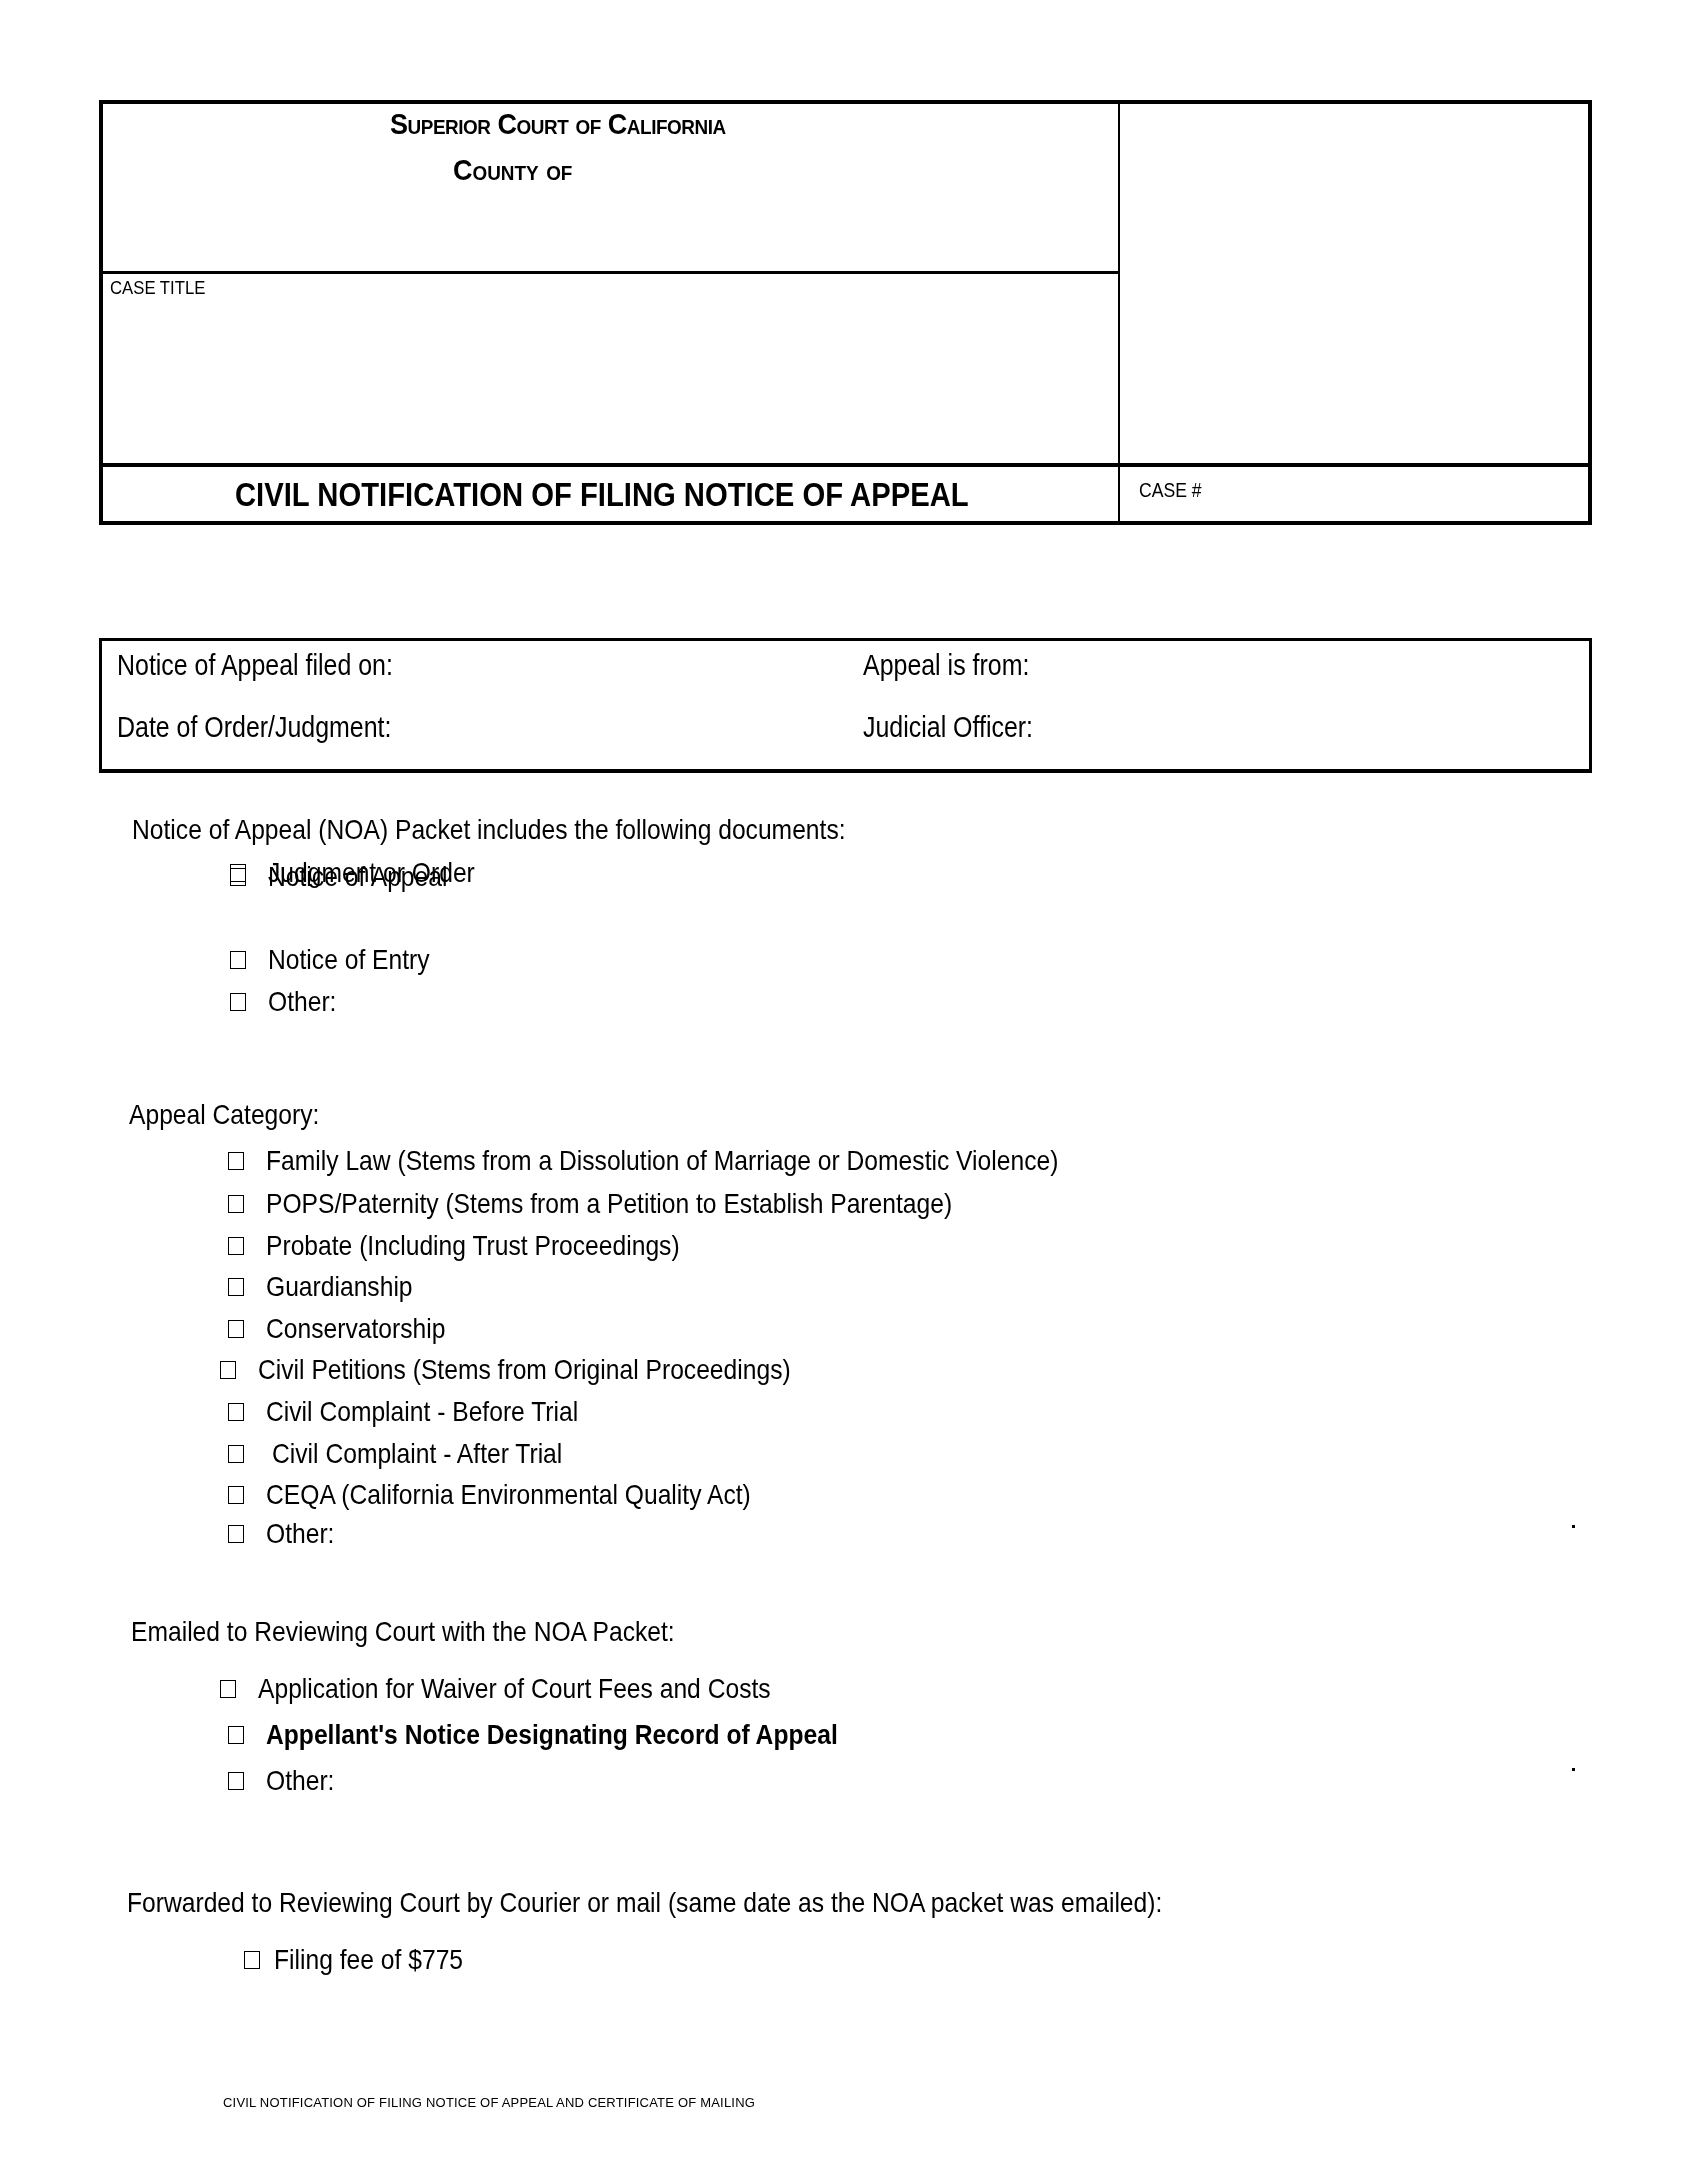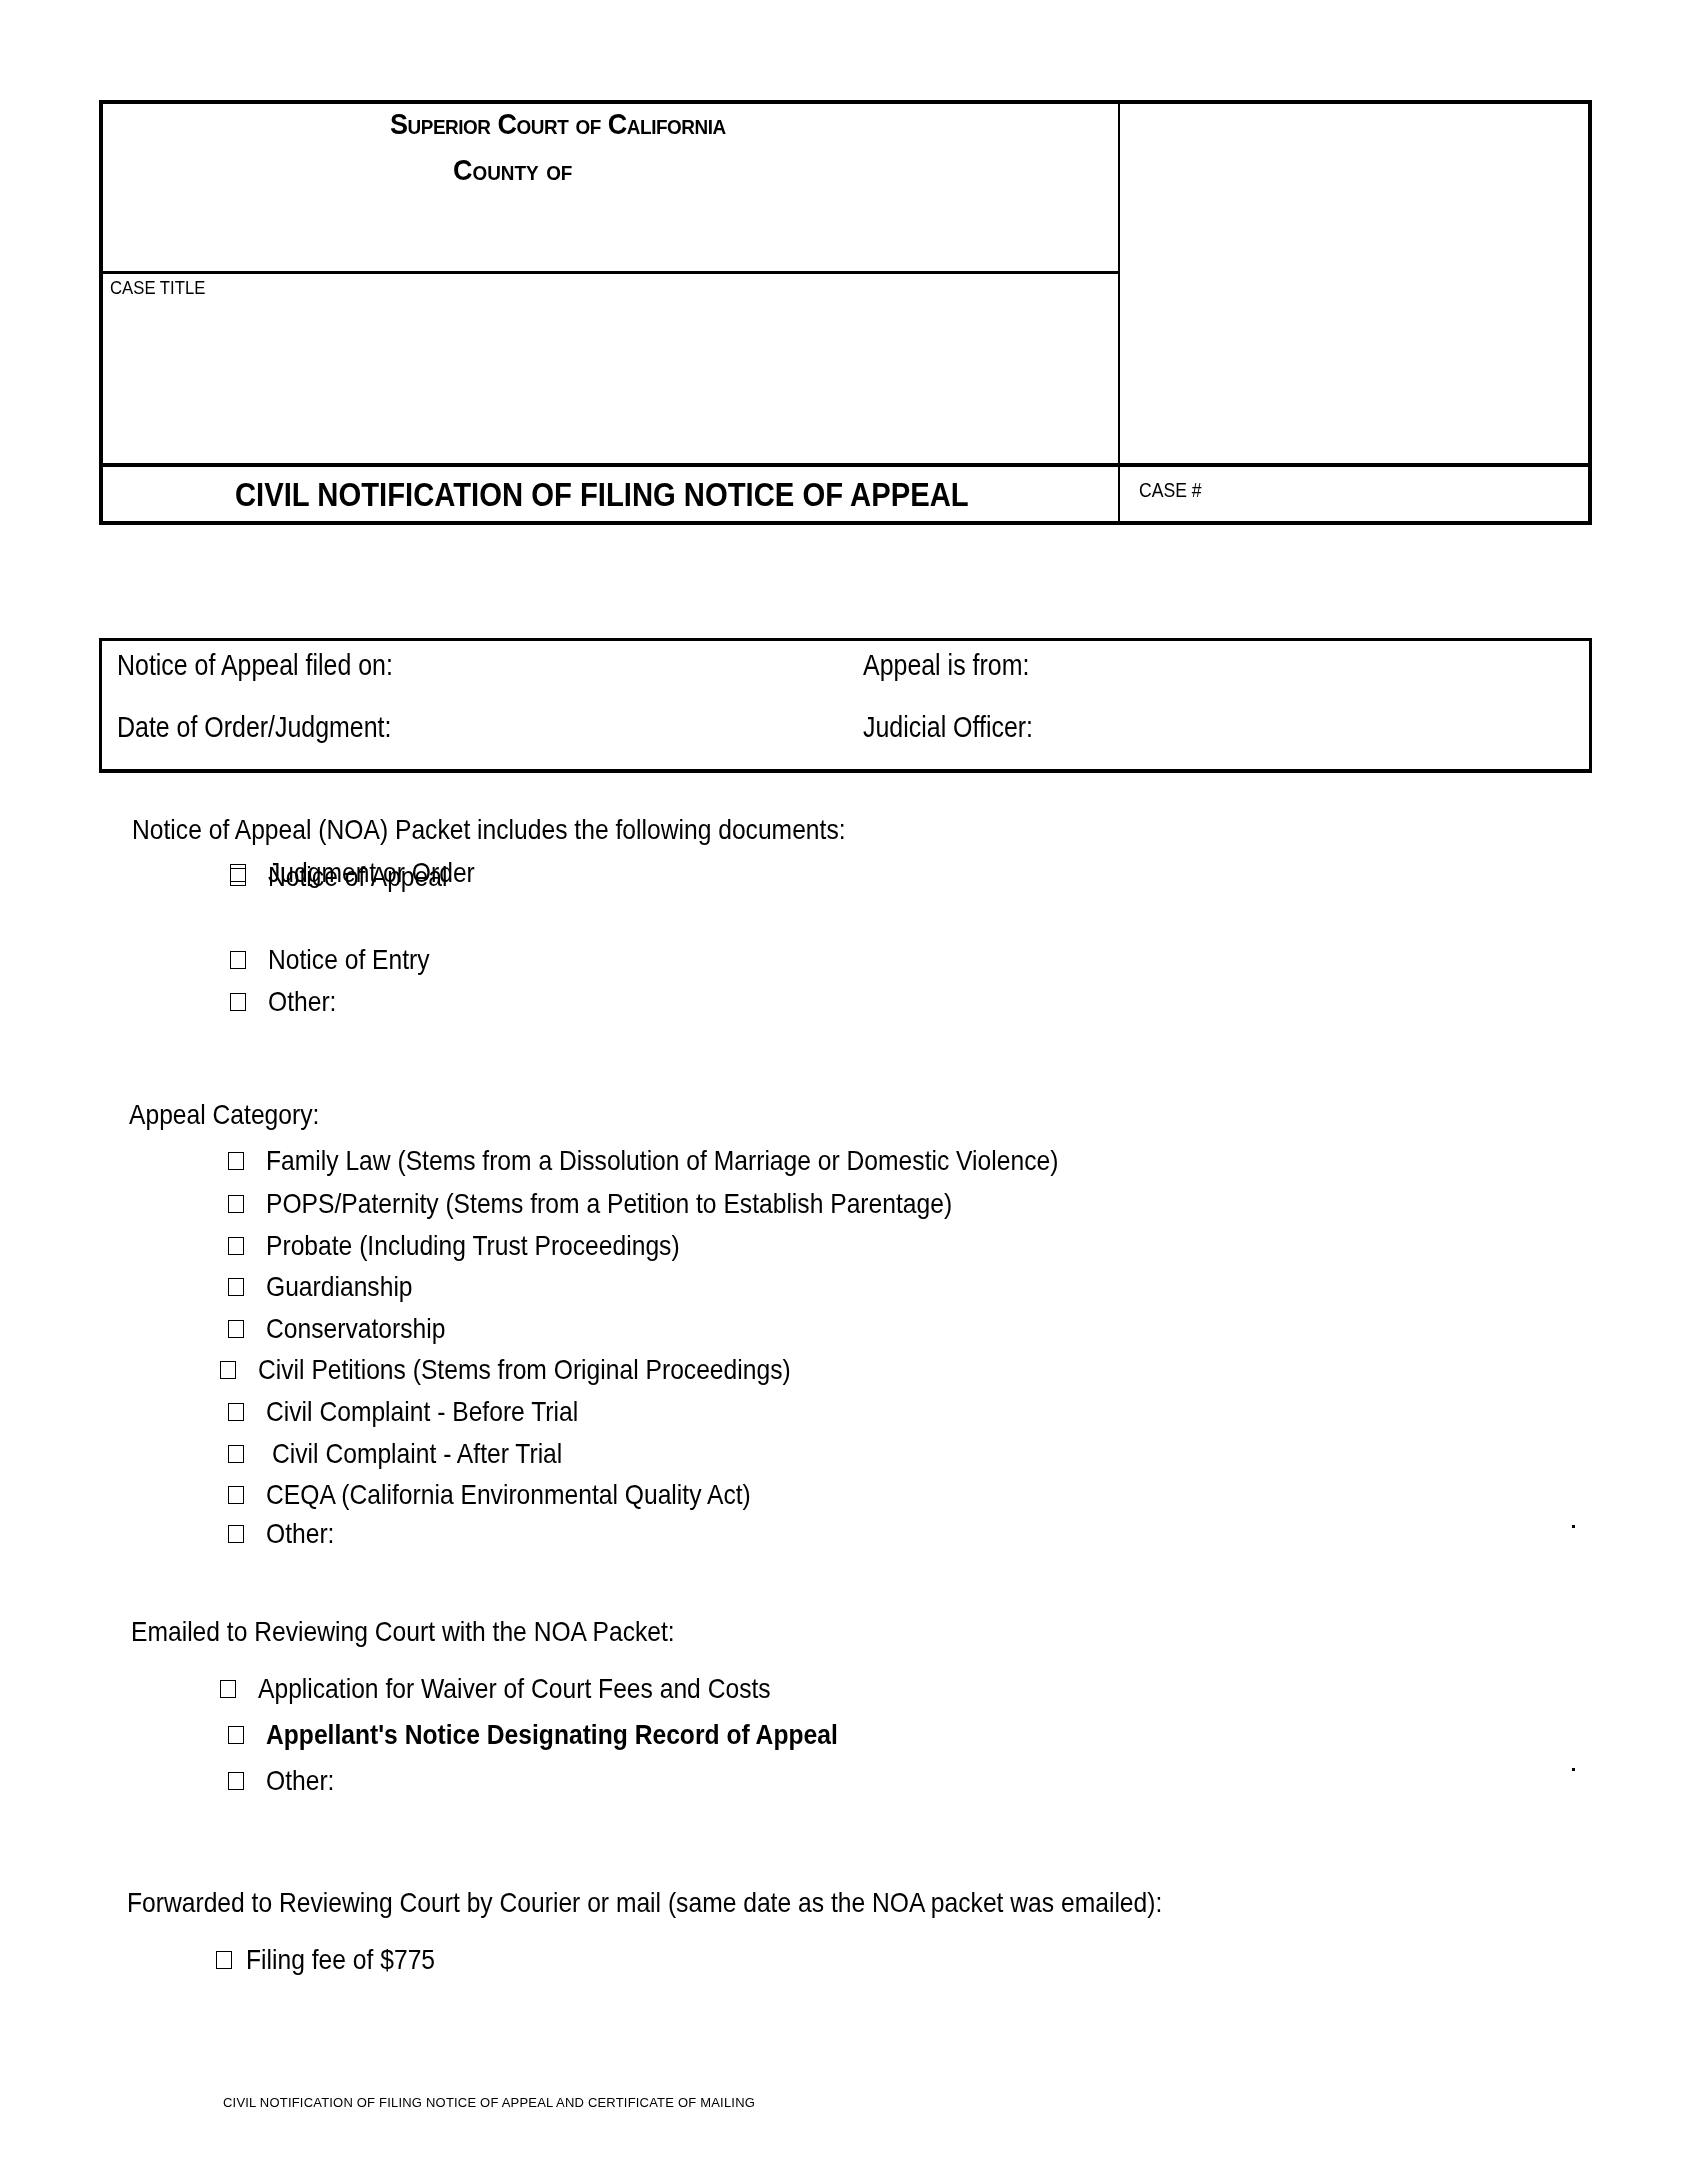--- a/index.html
+++ b/index.html
@@ -125,19 +125,19 @@
   <span class="chk-box"></span>
   <span class="chk-text">Appellant's Notice Designating Record of Appeal</span>
 </div>
 <div class="abs chk-row" style="left:228px;top:1765px;">
   <span class="chk-box"></span>
   <span class="chk-text">Other:</span>
 </div>
 <div class="abs dot" style="left:1572px;top:1768px;"></div>
 
 <div class="abs sec-heading" style="left:127px;top:1887px;">Forwarded to Reviewing Court by Courier or mail (same date as the NOA packet was emailed):</div>
-<div class="abs chk-row" style="left:216px;top:1944px;">
+<div class="abs chk-row" style="left:244px;top:1944px;">
   <span class="chk-box" style="margin-right:14px;"></span>
   <span class="chk-text">Filing fee of $775</span>
 </div>
 
 <div class="abs footer-text">CIVIL NOTIFICATION OF FILING NOTICE OF APPEAL AND CERTIFICATE OF MAILING</div>
 
 
 </body></html>

